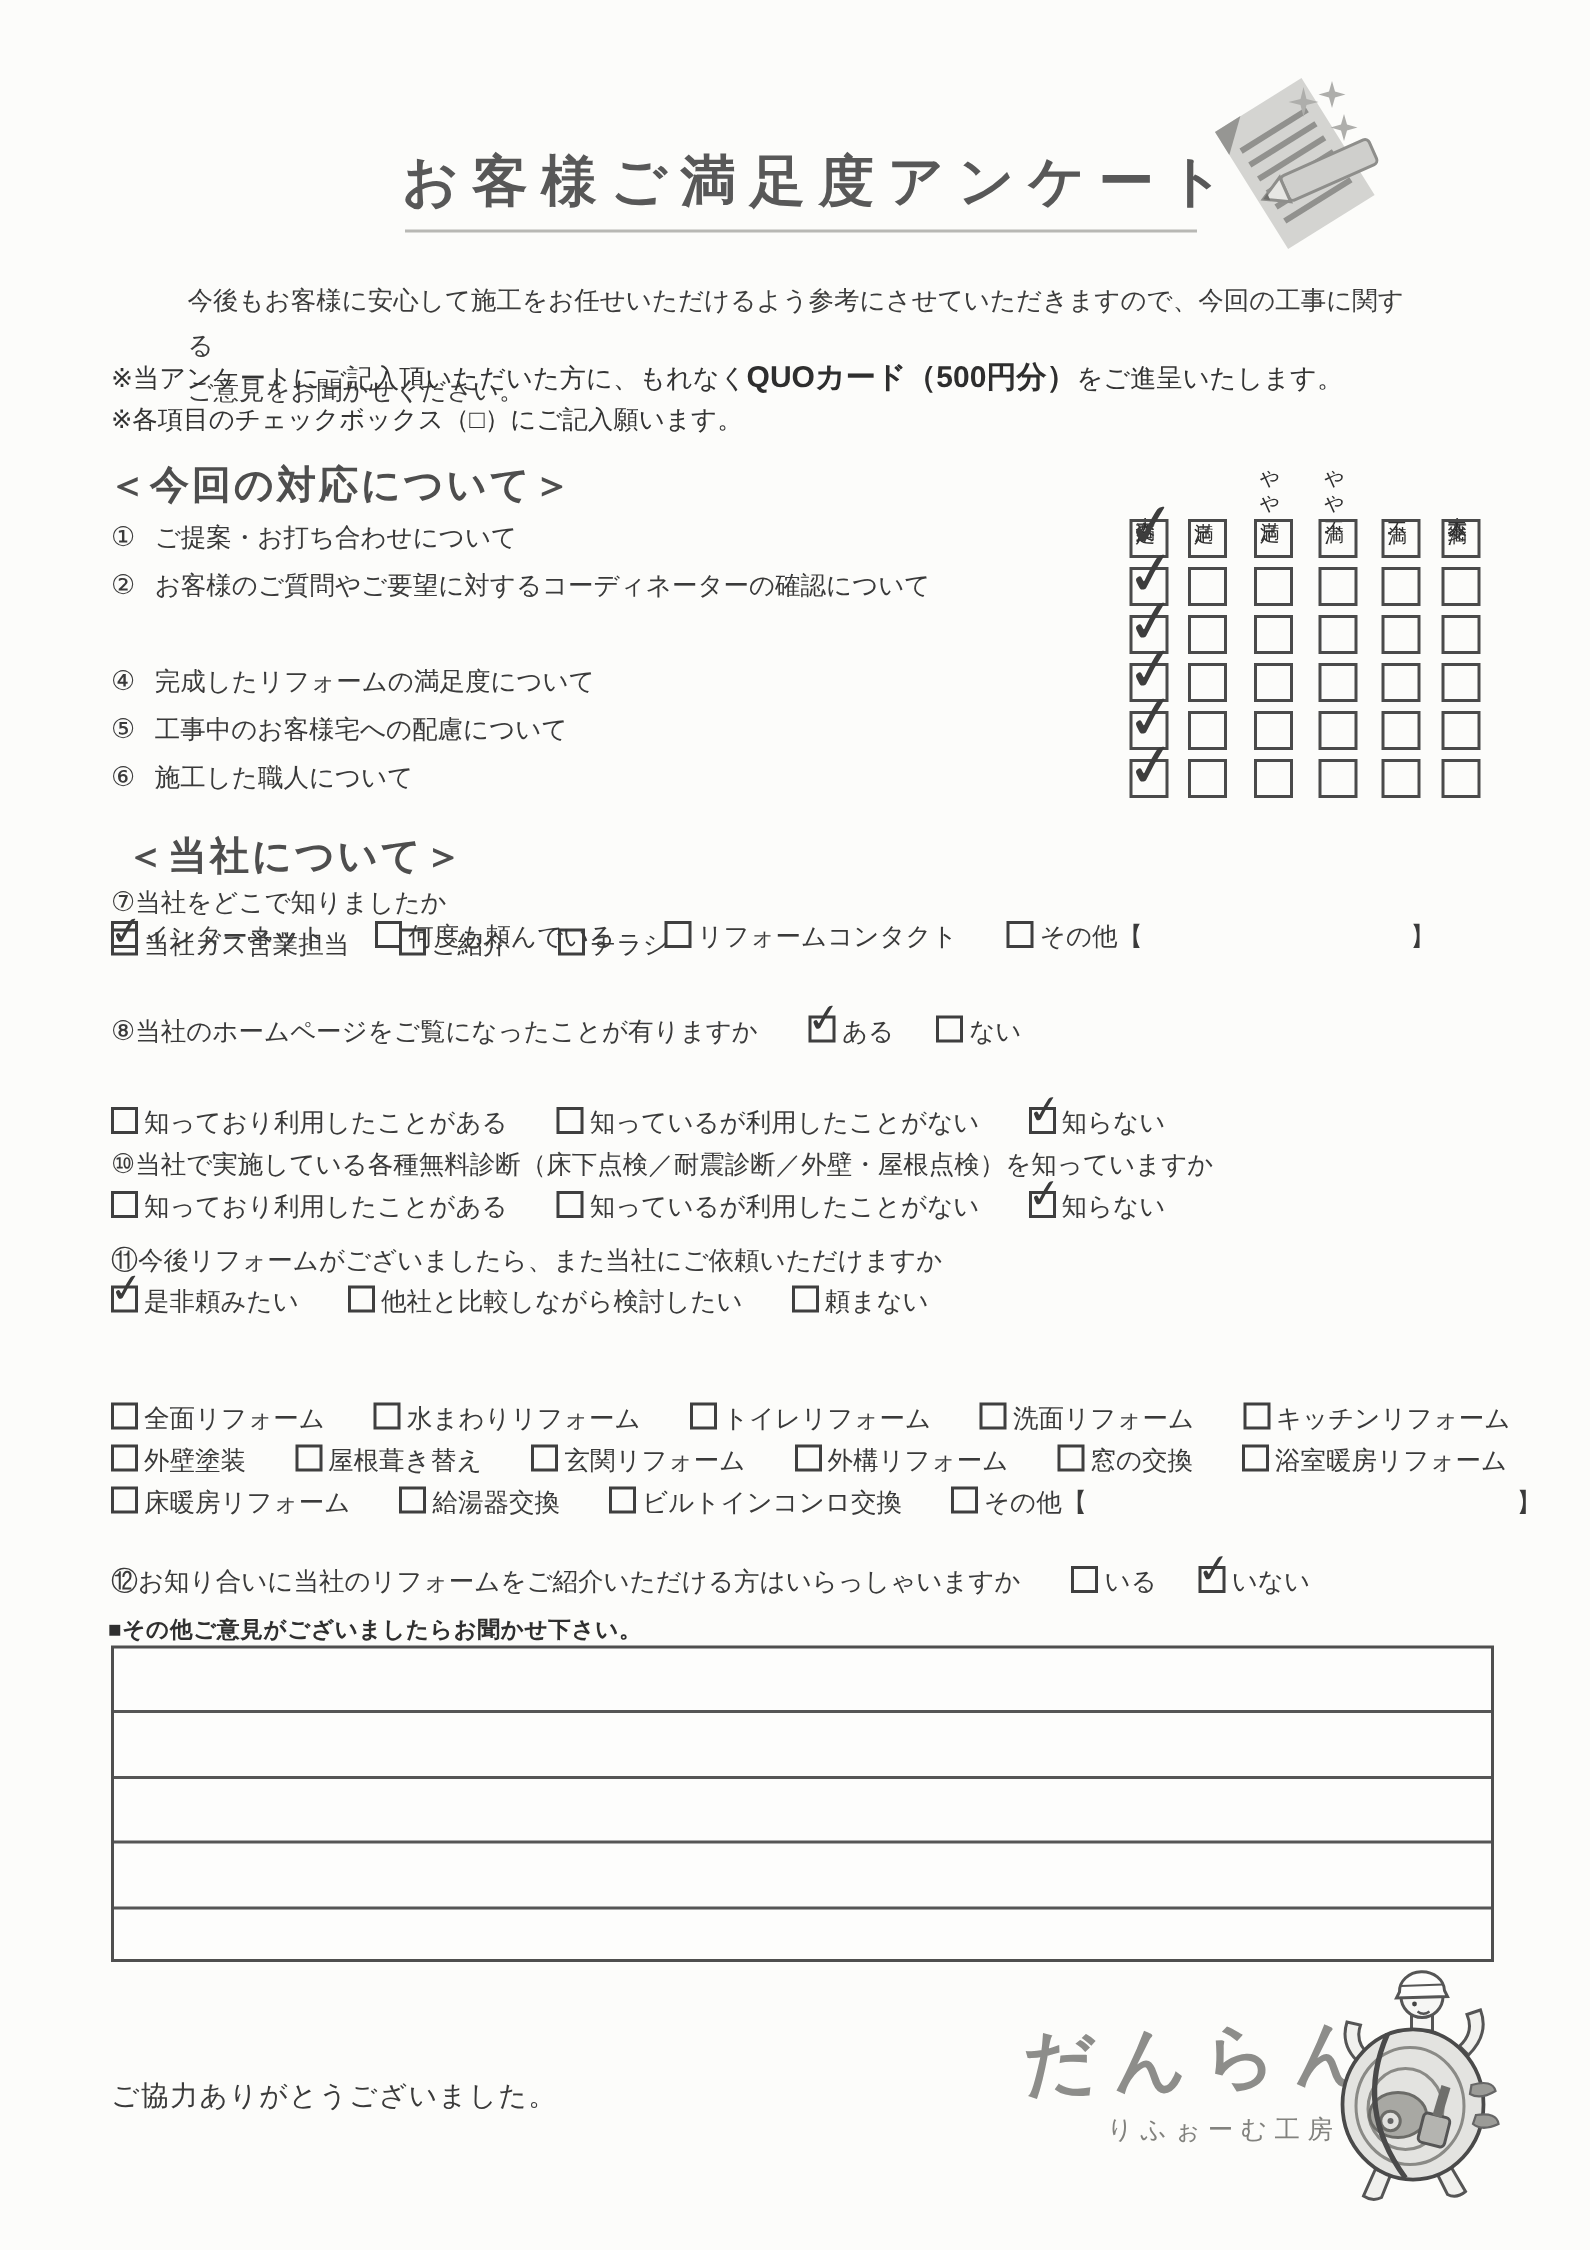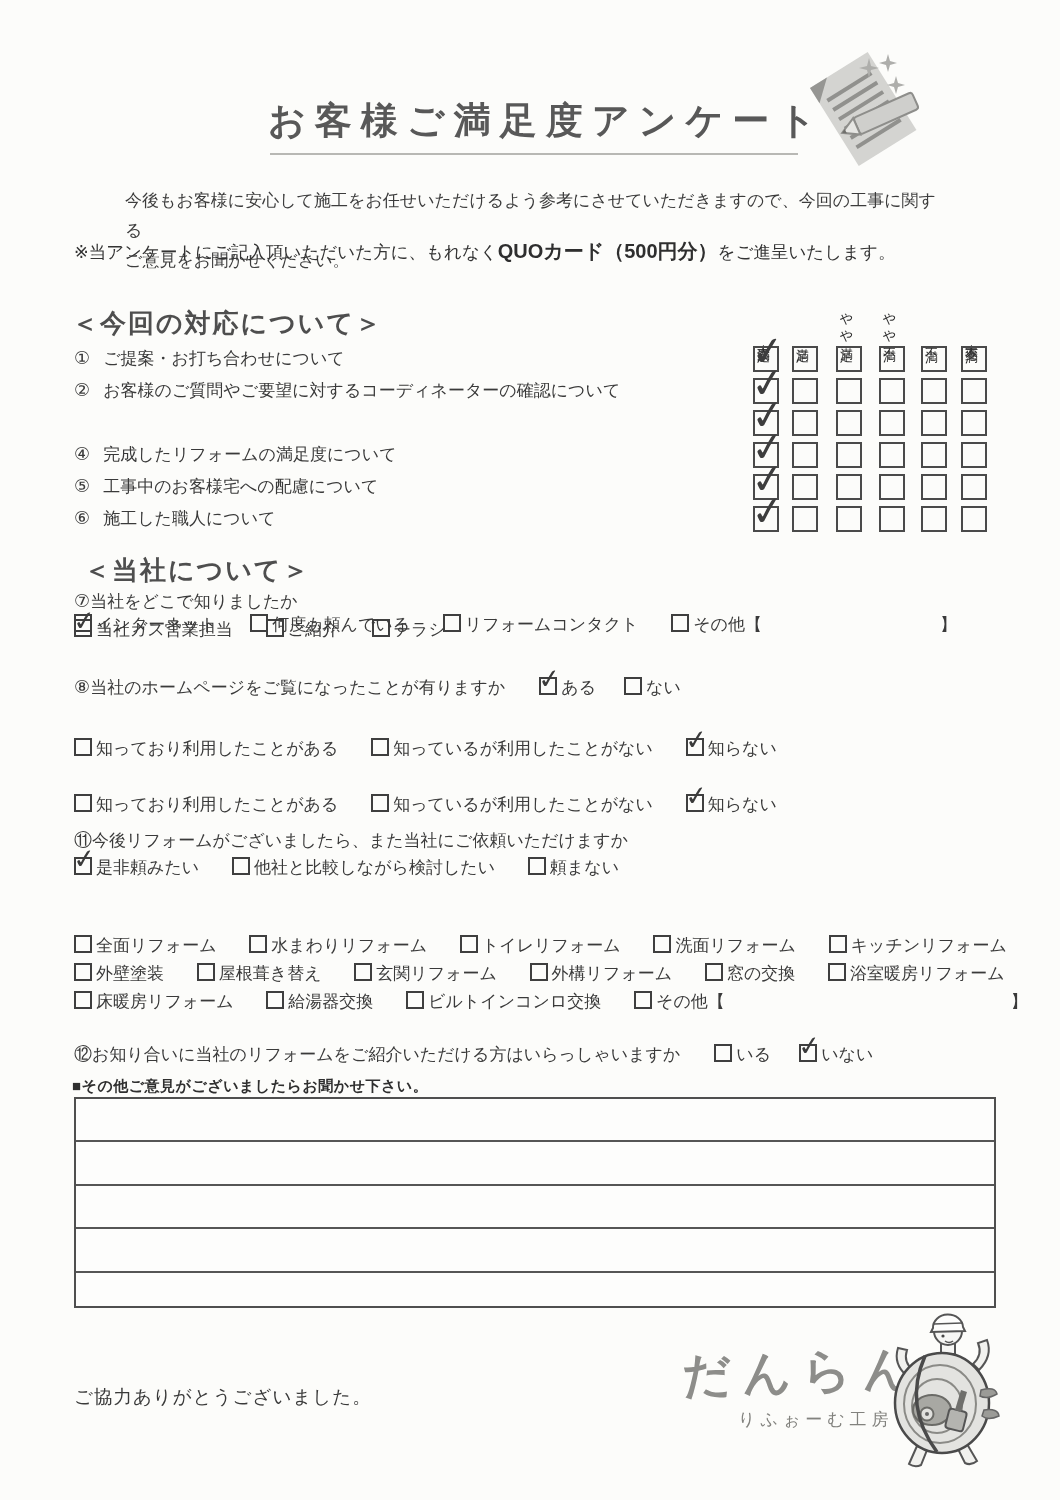--- a/index.html
+++ b/index.html
@@ -109,20 +109,21 @@
     <polygon points="114,36 116,43 123,45 116,47 114,54 112,47 105,45 112,43" fill="#aeaeab"></polygon>
   </svg>
 
   <div class="intro">
     <span>今後もお客様に安心して施工をお任せいただけるよう参考にさせていただきますので、今回の工事に関する</span><br>
     <span>ご意見をお聞かせください。</span>
   </div>
   <div class="note1">
     <span>※当アンケートにご記入頂いただいた方に、もれなく</span><b>QUOカード（500円分）</b><span>をご進呈いたします。</span>
   </div>
+  <div class="note2">※各項目のチェックボックス（□）にご記入願います。</div>
 
   <div class="sec-h" style="top:306px;left:72px;">＜今回の対応について＞</div>
 
   <div class="q" style="top:347px;"><span class="qnum">①</span><span>ご提案・お打ち合わせについて</span></div>
   <div class="q" style="top:379px;"><span class="qnum">②</span><span>お客様のご質問やご要望に対するコーディネーターの確認について</span></div>
   <div class="q" style="top:443px;"><span class="qnum">④</span><span>完成したリフォームの満足度について</span></div>
   <div class="q" style="top:475px;"><span class="qnum">⑤</span><span>工事中のお客様宅への配慮について</span></div>
   <div class="q" style="top:507px;"><span class="qnum">⑥</span><span>施工した職人について</span></div>
 
   <div class="grid">
@@ -201,20 +202,21 @@
   <div class="line" style="top:676px;">
     <span class="qnum2">⑧</span><span>当社のホームページをご覧になったことが有りますか</span><span class="opts-inline"><span class="opt"><span class="cb checked"></span><span>ある</span></span><span class="opt"><span class="cb"></span><span>ない</span></span></span>
   </div>
 
   <div class="line" style="top:737px;">
     <span class="opt"><span class="cb"></span><span>知っており利用したことがある</span></span>
     <span class="opt"><span class="cb"></span><span>知っているが利用したことがない</span></span>
     <span class="opt"><span class="cb checked"></span><span>知らない</span></span>
   </div>
 
+  <div class="line" style="top:765px;"><span class="qnum2">⑩</span><span>当社で実施している各種無料診断（床下点検／耐震診断／外壁・屋根点検）を知っていますか</span></div>
   <div class="line" style="top:793px;">
     <span class="opt"><span class="cb"></span><span>知っており利用したことがある</span></span>
     <span class="opt"><span class="cb"></span><span>知っているが利用したことがない</span></span>
     <span class="opt"><span class="cb checked"></span><span>知らない</span></span>
   </div>
 
   <div class="line" style="top:828px;"><span class="qnum2">⑪</span><span>今後リフォームがございましたら、また当社にご依頼いただけますか</span></div>
   <div class="line" style="top:856px;">
     <span class="opt"><span class="cb checked"></span><span>是非頼みたい</span></span>
     <span class="opt"><span class="cb"></span><span>他社と比較しながら検討したい</span></span>

